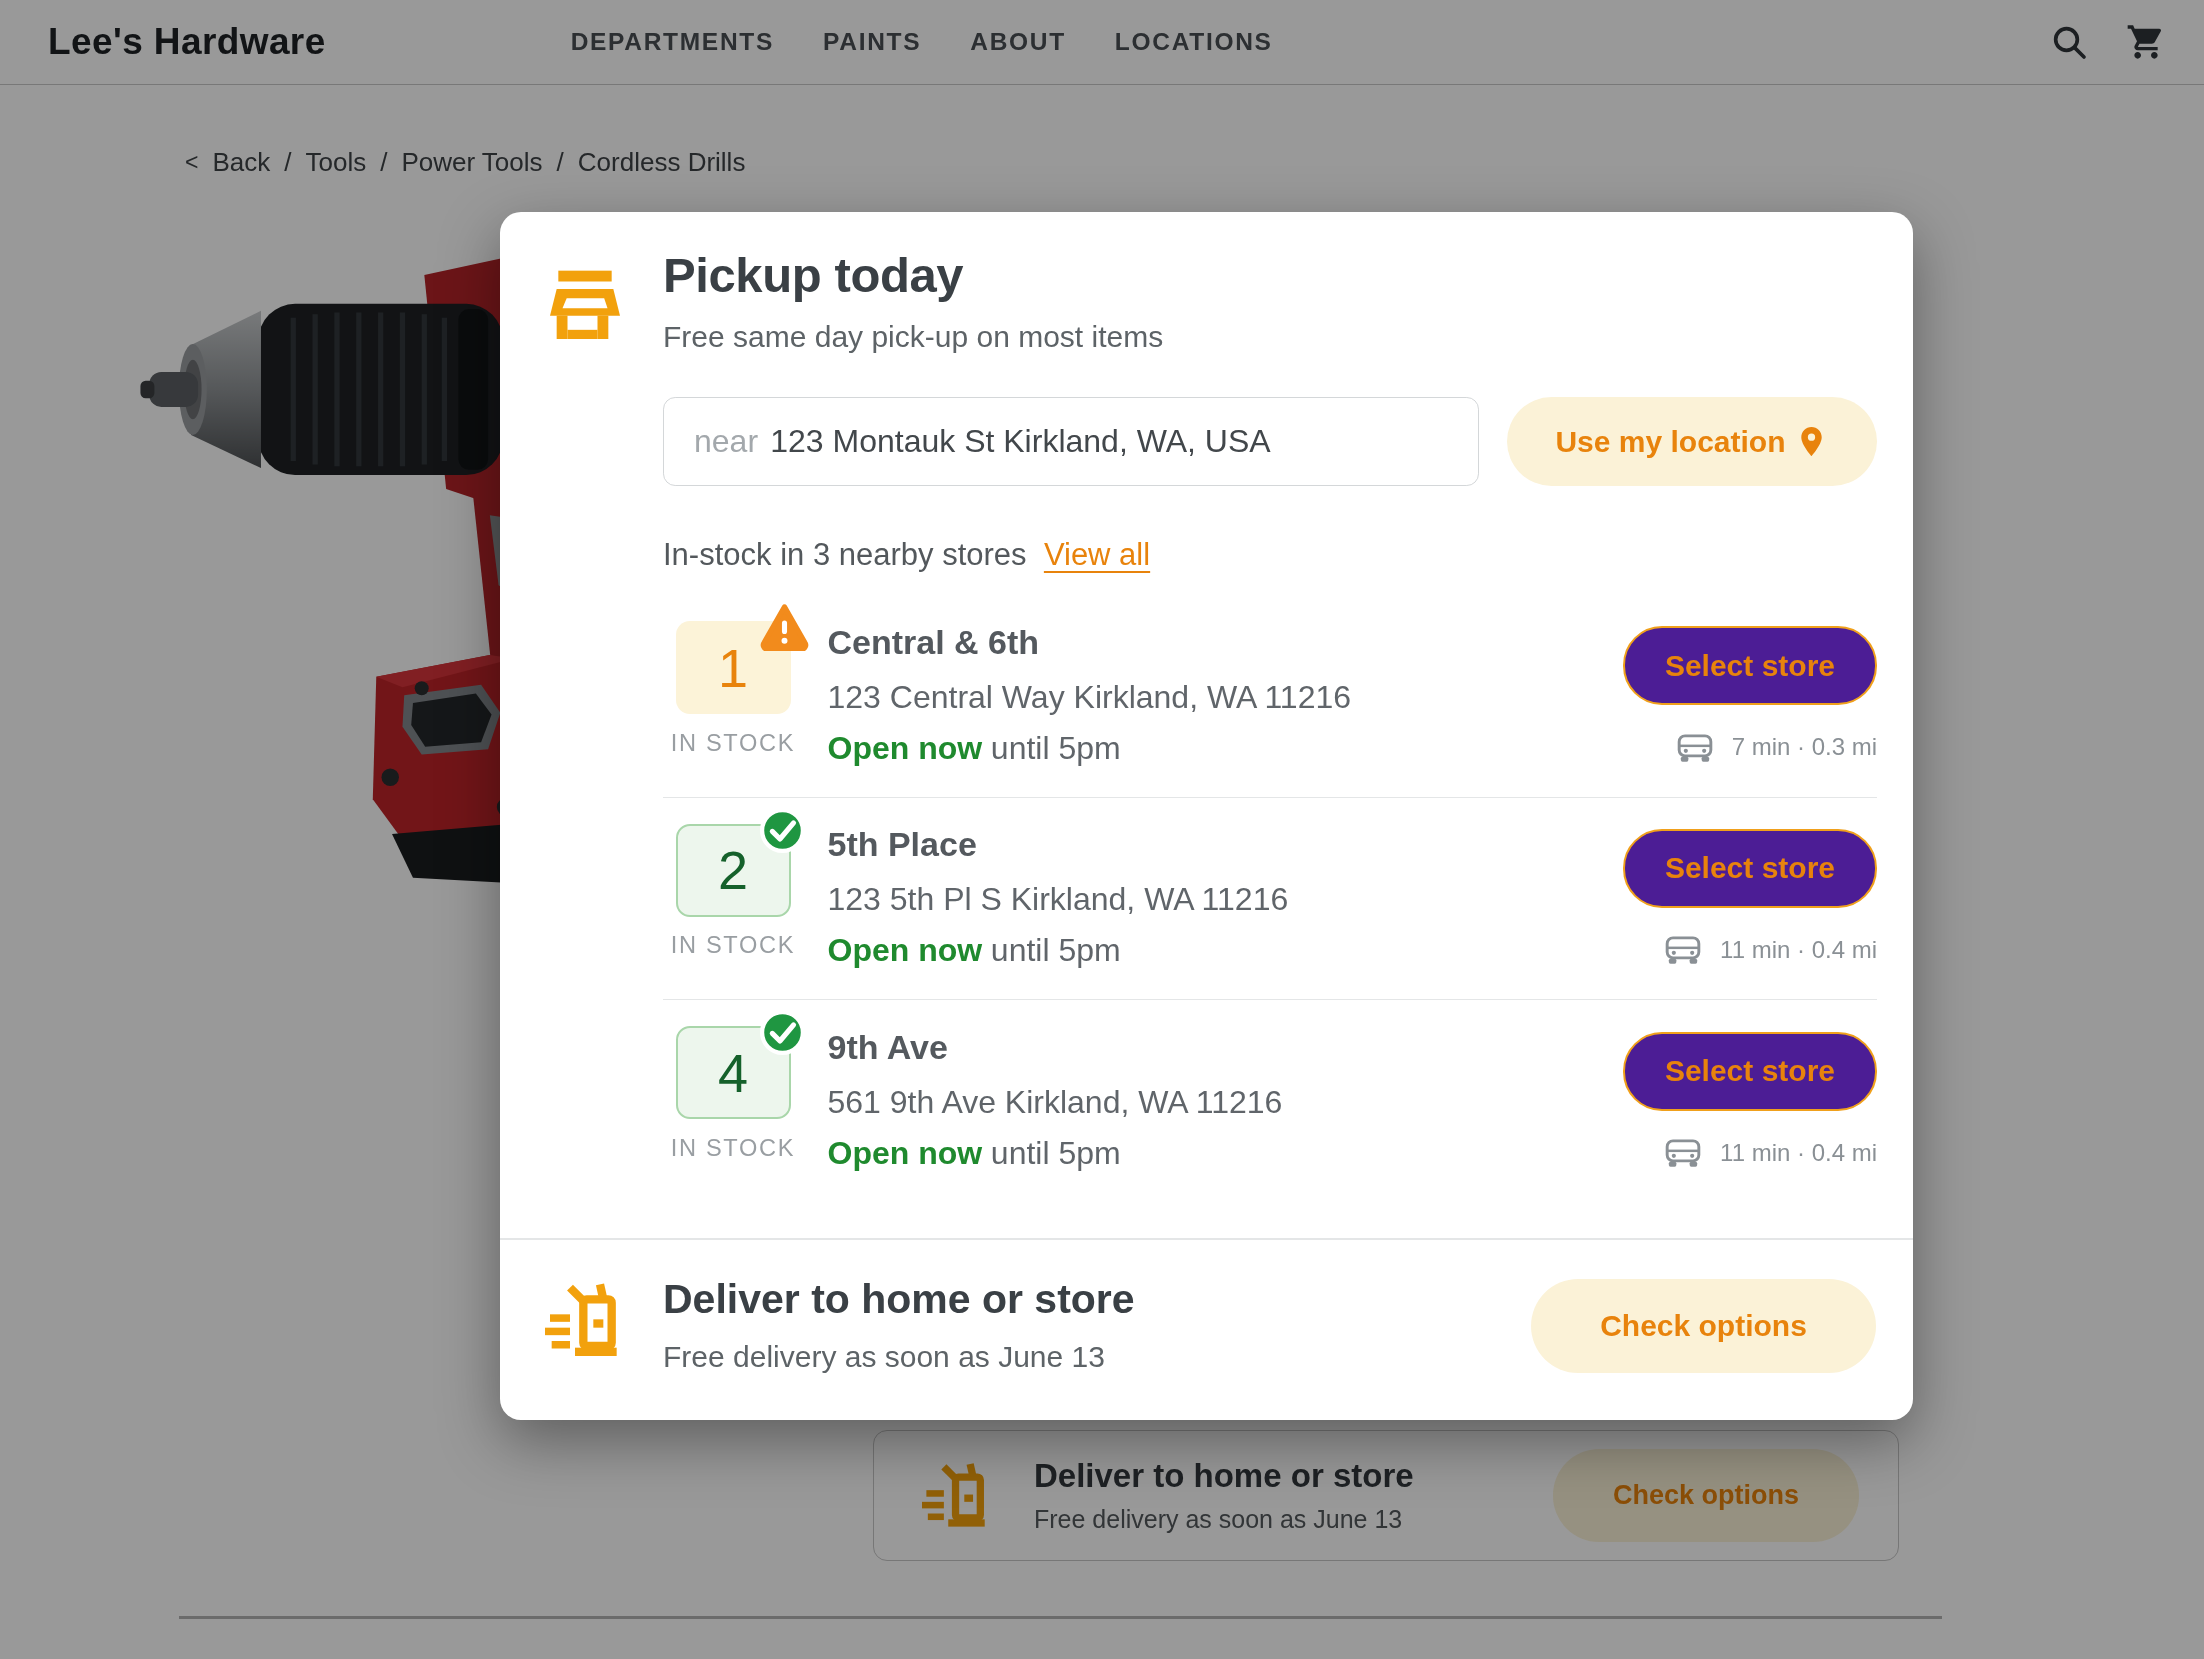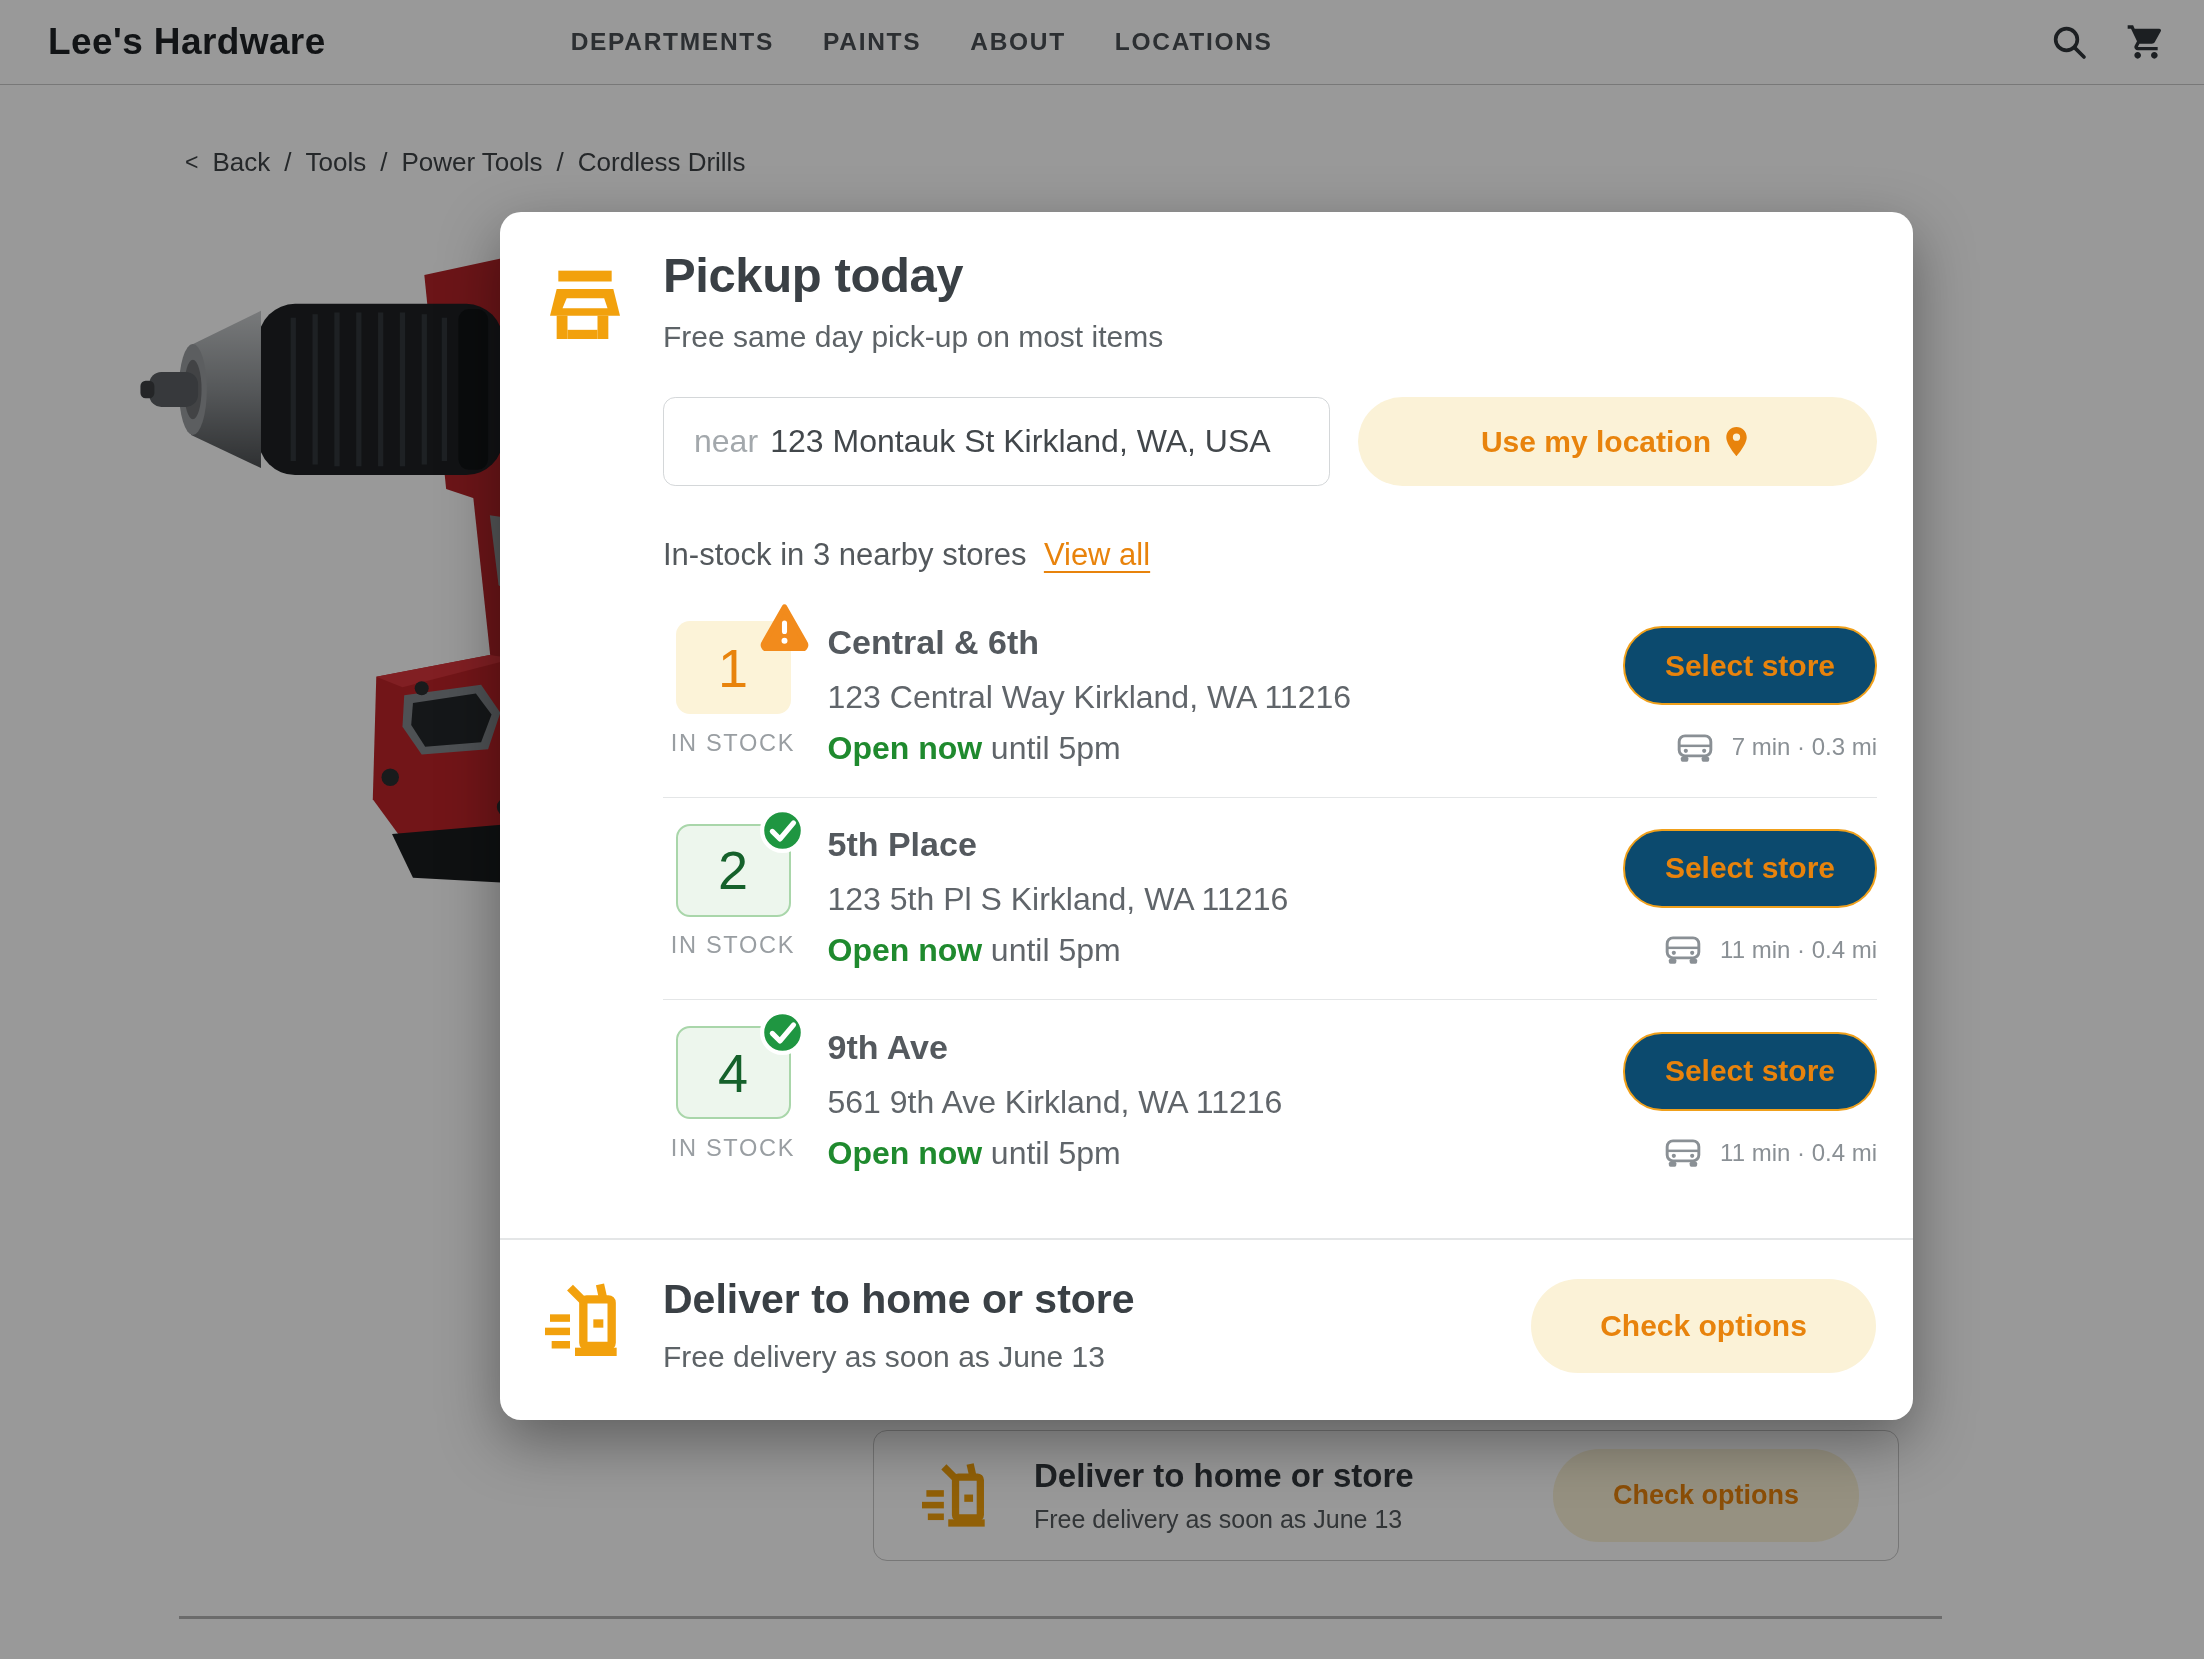--- a/index.html
+++ b/index.html
@@ -37,21 +37,21 @@
   .overlay { position:absolute; inset:0; background:rgba(0,0,0,0.40); z-index:20; }
 
   
   .modal { position:absolute; left:500px; top:212px; width:1413px; height:1208px; background:#ffffff;
     border-radius:21px; z-index:30; box-shadow:0 21px 61px rgba(0,0,0,0.38); }
   .m-icon-store { position:absolute; left:45px; top:52px; width:80px; height:80px; }
   .m-title { position:absolute; left:163px; top:35px; font-size:49px; font-weight:700; color:#3A4045; letter-spacing:-0.4px; }
   .m-sub { position:absolute; left:163px; top:108px; font-size:30px; color:#5D6367; }
 
   .search-row { position:absolute; left:163px; top:185px; width:1214px; display:flex; gap:28px; }
-  .search-box { width:667px; height:89px; border:1.7px solid #d4d7d9; border-radius:12.2px; background:#fff;
+  .search-box { width:816px; height:89px; border:1.7px solid #d4d7d9; border-radius:12.2px; background:#fff;
     display:flex; align-items:center; padding-left:30px; font-size:32px; cursor:text; }
   .search-prefix { color:#a3a8ac; margin-right:12.2px; }
   .search-value { color:#42474b; }
   .loc-btn { flex:1; height:89px; border:none; border-radius:45px; background:#FBF2D7; color:#E8830C;
     font-size:30px; font-weight:700; font-family:inherit; display:flex; align-items:center; justify-content:center;
     gap:8px; cursor:pointer; }
   .pin { width:35px; height:35px; }
 
   .results-line { position:absolute; left:163px; top:325px; font-size:31px; color:#53585c; }
   .view-all { color:#E8830C; font-weight:500; text-decoration:underline; text-underline-offset:6.1px;
@@ -73,21 +73,21 @@
   .in-stock { margin-top:15.7px; font-size:23.6px; letter-spacing:1.7px; color:#999ea2; font-weight:500; }
 
   .info-col { flex:1; padding-left:24.5px; padding-top:1.7px; }
   .store-name { font-size:34px; font-weight:700; color:#54595e; }
   .store-address { font-size:32px; color:#60656a; margin-top:17px; }
   .open-line { font-size:32px; margin-top:14px; }
   .open-now { color:#1F8A2E; font-weight:700;margin-top:24px; }
   .hours { color:#60656a; margin-left:8.7px; }
 
   .action-col { width:297px; display:flex; flex-direction:column; align-items:flex-end; padding-top:5.2px; }
-  .select-btn { height:79px; padding:4px 40px; border:2.6px solid #F0A01B; border-radius:39px; background:#0c4a6e;
+  .select-btn { height:79px; padding:4px 40px; border:2.6px solid #F0A01B; border-radius:39px; background:#4c1d95;
     color:#E8830C; font-size:30px; font-weight:600; font-family:inherit; cursor:pointer; }
   .drive-line { margin-top:24.5px; display:flex; align-items:center; gap:15.7px; font-size:24px; color:#8A9095; }
   .car { width:42px; height:35px; }
 
   .footer-rule { position:absolute; left:0; top:1026px; width:1413px; height:1.7px; background:#e4e6e7; }
   .m-foot-icon { position:absolute; left:45px; top:1069px; width:80px; height:80px; }
   .f-title { position:absolute; left:163px; top:1064px; font-size:41px; font-weight:700; color:#3A4045; }
   .f-sub { position:absolute; left:163px; top:1128px; font-size:30px; color:#5D6367; }
   .check-btn { position:absolute; right:37px; top:1067px; width:345px; height:94px; border:none; border-radius:47px;
     background:#FBF2D7; color:#E8830C; font-size:30px; font-weight:600; font-family:inherit; cursor:pointer; }

